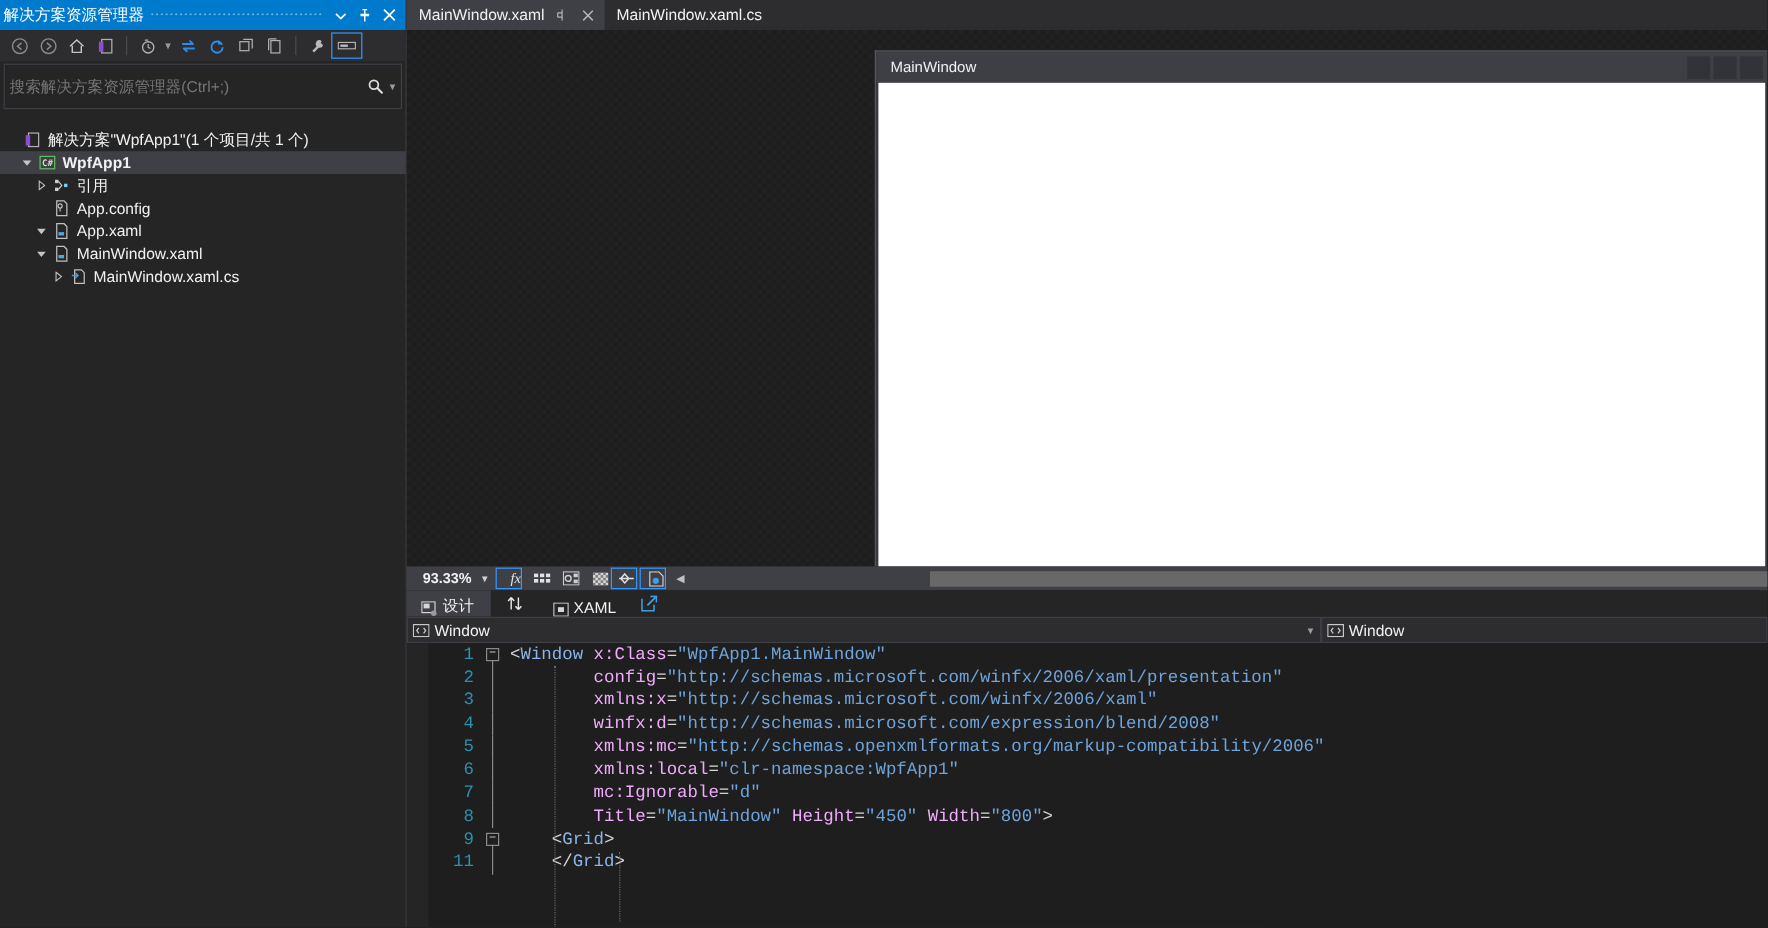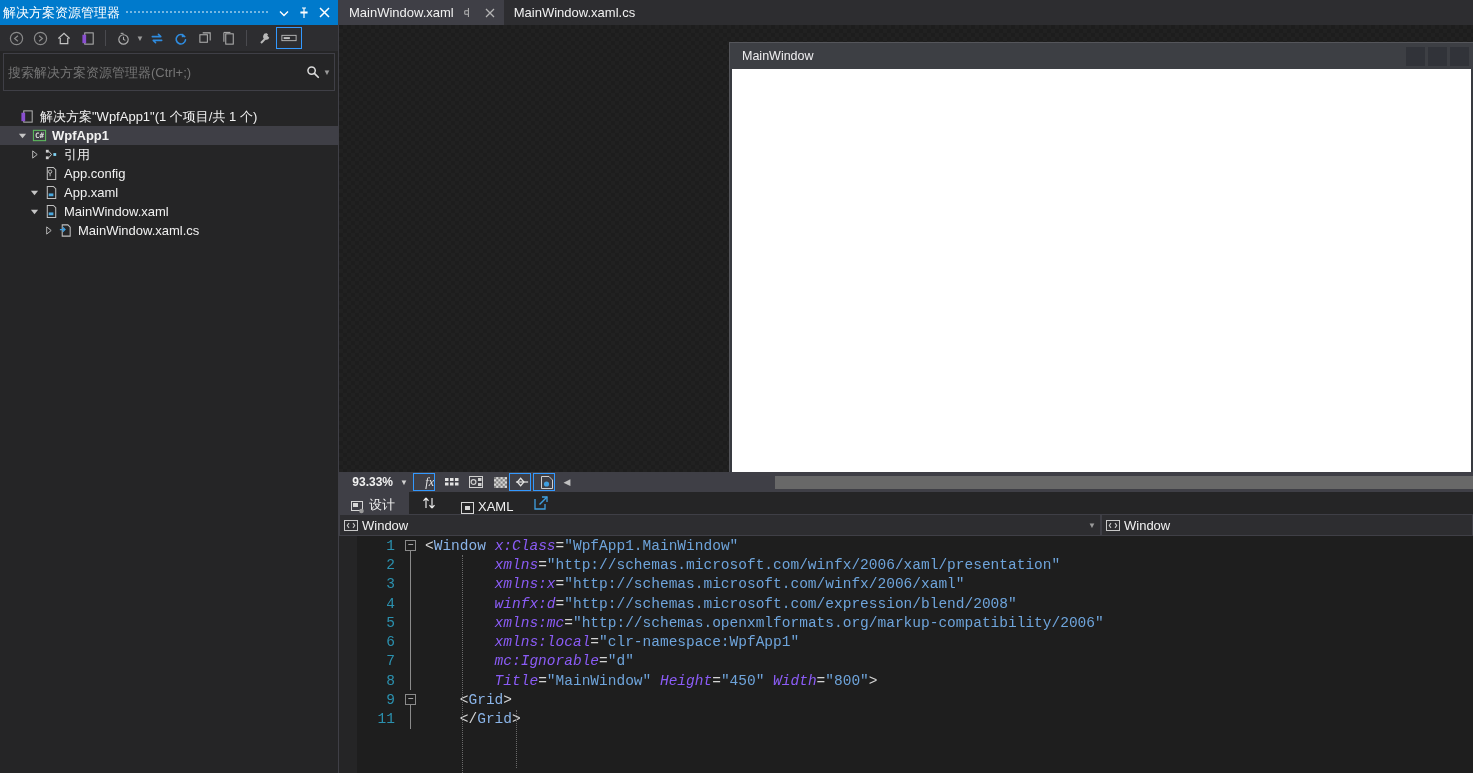--- a/index.html
+++ b/index.html
@@ -205,21 +205,21 @@
   .fold-line-v {
     position: absolute; left: 9px; top: 0; bottom: 0; width: 1px; background: #8a8a8a;
   }
   .fold-line-v.half-bottom { top: 14px; }
   .fold-line-v.half-top { bottom: 5px; }
   .fold-corner {
     position: absolute; left: 9px; bottom: 4px; width: 6px; height: 1px; background: #8a8a8a;
   }
   .code-text { padding-left: 2px; }
   .tagname  { color: #8ab4e8; }
-  .attr     { color: #8b5cf6; font-style: italic; }
+  .attr     { color: #f0abfc; }
   .opeq     { color: #d4d4d4; }
   .strval   { color: #6ea4db; }
   .punct    { color: #d4d4d4; }
 </style>
 </head>
 <body>
 
 <div id="root">
 
   <div id="solution-explorer">
@@ -587,21 +587,21 @@
           </svg>
       </span>
       <span class="nb-label">Window</span>
     </div>
   </div>
 
   <div id="editor">
     <div id="editor-indicator"></div>
     <div id="editor-lines">
         <div class="code-line"><div class="gutter">1</div><div class="fold"><span class="fold-box">−</span><span class="fold-line-v half-bottom"></span></div><div class="code-text"><span class="punct">&lt;</span><span class="tagname">Window</span><span class="opeq"> </span><span class="attr">x:Class</span><span class="opeq">=</span><span class="strval">"WpfApp1.MainWindow"</span></div></div>
-        <div class="code-line"><div class="gutter">2</div><div class="fold"><span class="fold-line-v"></span></div><div class="code-text"><span class="attr">        xmlns</span><span class="opeq">=</span><span class="strval">"http://schemas.microsoft.com/winfx/2006/xaml/presentation"</span></div></div>
+        <div class="code-line"><div class="gutter">2</div><div class="fold"><span class="fold-line-v"></span></div><div class="code-text"><span class="attr">        config</span><span class="opeq">=</span><span class="strval">"http://schemas.microsoft.com/winfx/2006/xaml/presentation"</span></div></div>
         <div class="code-line"><div class="gutter">3</div><div class="fold"><span class="fold-line-v"></span></div><div class="code-text"><span class="attr">        xmlns:x</span><span class="opeq">=</span><span class="strval">"http://schemas.microsoft.com/winfx/2006/xaml"</span></div></div>
         <div class="code-line"><div class="gutter">4</div><div class="fold"><span class="fold-line-v"></span></div><div class="code-text"><span class="attr">        winfx:d</span><span class="opeq">=</span><span class="strval">"http://schemas.microsoft.com/expression/blend/2008"</span></div></div>
         <div class="code-line"><div class="gutter">5</div><div class="fold"><span class="fold-line-v"></span></div><div class="code-text"><span class="attr">        xmlns:mc</span><span class="opeq">=</span><span class="strval">"http://schemas.openxmlformats.org/markup-compatibility/2006"</span></div></div>
         <div class="code-line"><div class="gutter">6</div><div class="fold"><span class="fold-line-v"></span></div><div class="code-text"><span class="attr">        xmlns:local</span><span class="opeq">=</span><span class="strval">"clr-namespace:WpfApp1"</span></div></div>
         <div class="code-line"><div class="gutter">7</div><div class="fold"><span class="fold-line-v"></span></div><div class="code-text"><span class="attr">        mc:Ignorable</span><span class="opeq">=</span><span class="strval">"d"</span></div></div>
         <div class="code-line"><div class="gutter">8</div><div class="fold"><span class="fold-line-v"></span></div><div class="code-text"><span class="attr">        Title</span><span class="opeq">=</span><span class="strval">"MainWindow"</span><span class="opeq"> </span><span class="attr">Height</span><span class="opeq">=</span><span class="strval">"450"</span><span class="opeq"> </span><span class="attr">Width</span><span class="opeq">=</span><span class="strval">"800"</span><span class="punct">&gt;</span></div></div>
         <div class="code-line"><div class="gutter">9</div><div class="fold"><span class="fold-box">−</span><span class="fold-line-v half-bottom"></span></div><div class="code-text"><span class="punct">    &lt;</span><span class="tagname">Grid</span><span class="punct">&gt;</span></div></div>
         <div class="code-line"><div class="gutter">11</div><div class="fold"><span class="fold-line-v"></span></div><div class="code-text"><span class="punct">    &lt;/</span><span class="tagname">Grid</span><span class="punct">&gt;</span></div></div>
         <div style="position: absolute; left: 105px; top: 19px; height: 222px; width: 0px; border-left: 1px dotted rgb(106, 106, 106);"></div>
         <div style="position: absolute; left: 159px; top: 174px; height: 58px; width: 0px; border-left: 1px dotted rgb(106, 106, 106);"></div>

